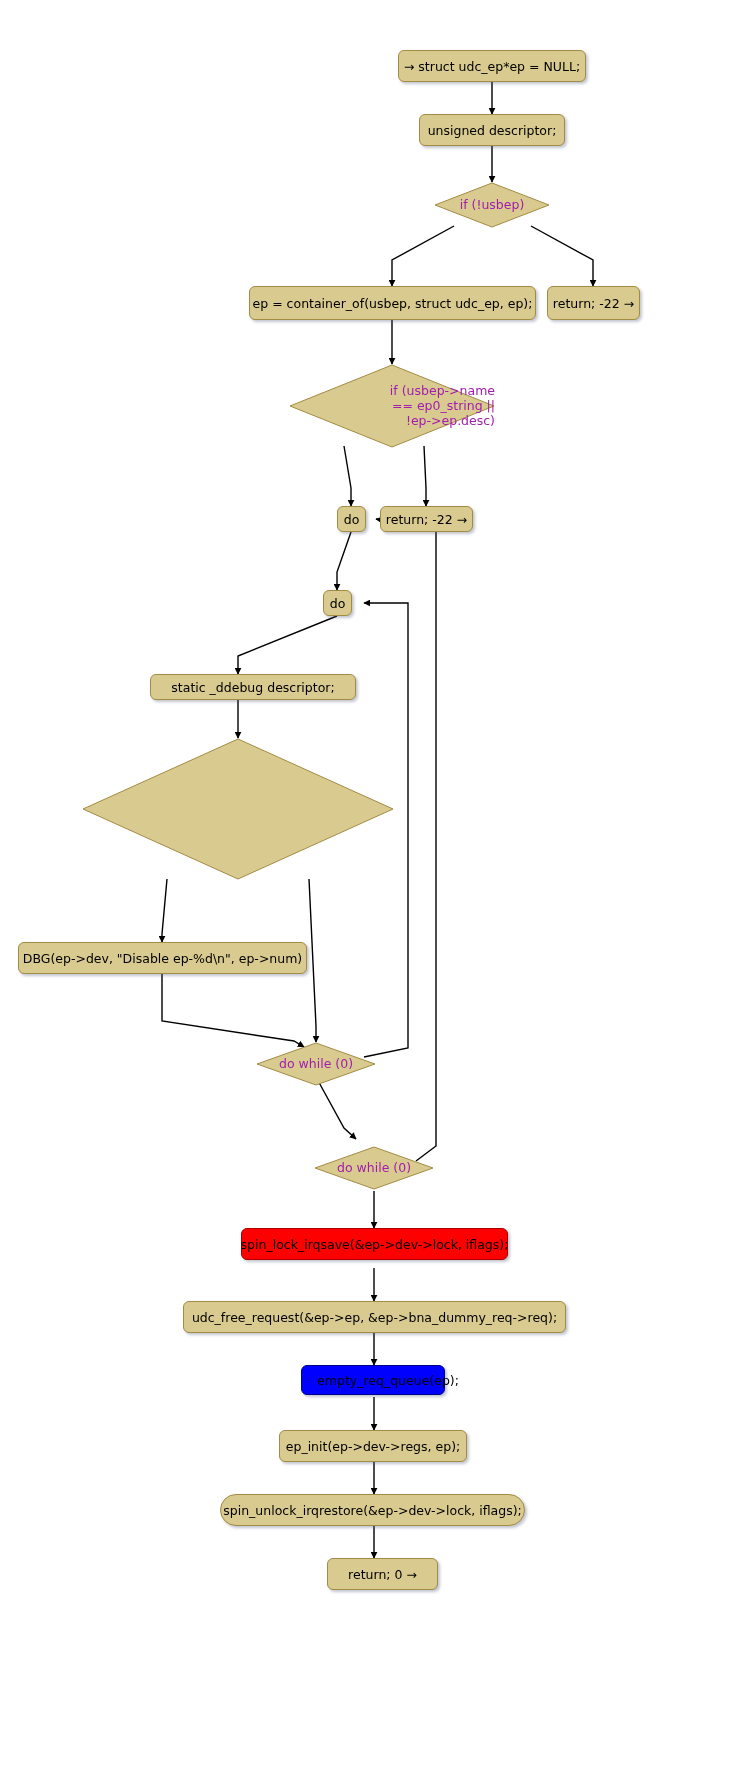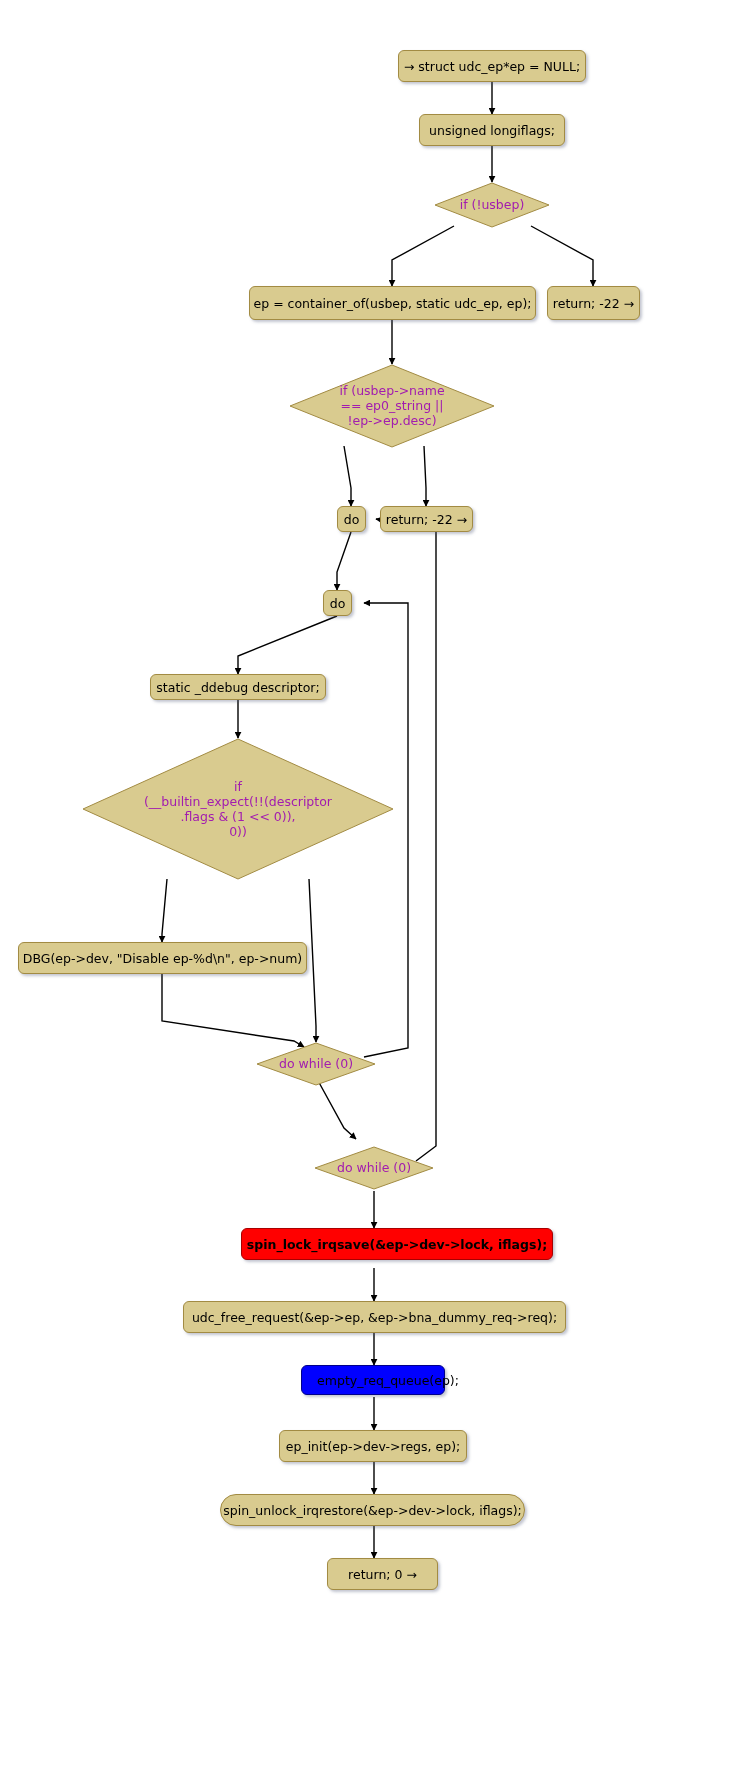--- a/index.html
+++ b/index.html
@@ -129,37 +129,37 @@
       <path d="M 370,1361 L 370,1394"></path>
 
       <path d="M 370,1426 L 370,1458"></path>
 
       <path d="M 370,1490 L 370,1522"></path>
     </g>
   </svg>
 
   <div class="node rect" style="left:394px; top:14px; width:188px; height:32px;">→ struct udc_ep*ep = NULL;</div>
 
-  <div class="node rect" style="left:415px; top:78px; width:146px; height:32px;">unsigned longiflags;</div>
-
-  <div class="node rect" style="left:245px; top:250px; width:287px; height:34px;">ep = container_of(usbep, static udc_ep, ep);</div>
+  <div class="node rect" style="left:415px; top:78px; width:146px; height:32px;">unsigned descriptor;</div>
+
+  <div class="node rect" style="left:245px; top:250px; width:287px; height:34px;">ep = container_of(usbep, struct udc_ep, ep);</div>
 
   <div class="node rect" style="left:543px; top:250px; width:93px; height:34px;">return; -22 →</div>
 
   <div class="node rect" style="left:333px; top:470px; width:29px; height:26px;">do</div>
 
   <div class="node rect" style="left:376px; top:470px; width:93px; height:26px;">return; -22 →</div>
 
   <div class="node rect" style="left:319px; top:554px; width:29px; height:26px;">do</div>
 
-  <div class="node rect" style="left:146px; top:638px; width:176px; height:26px;">static _ddebug descriptor;</div>
+  <div class="node rect" style="left:146px; top:638px; width:206px; height:26px;">static _ddebug descriptor;</div>
 
   <div class="node rect" style="left:14px; top:906px; width:289px; height:32px;">DBG(ep-&gt;dev, "Disable ep-%d\n", ep-&gt;num)</div>
 
-  <div class="node rect red" style="left:237px; top:1192px; width:312px; height:32px;font-weight:bold;">spin_lock_irqsave(&amp;ep-&gt;dev-&gt;lock, iflags);</div>
+  <div class="node rect red" style="left:237px; top:1192px; width:267px; height:32px;">spin_lock_irqsave(&amp;ep-&gt;dev-&gt;lock, iflags);</div>
 
   <div class="node rect" style="left:179px; top:1265px; width:383px; height:32px;">udc_free_request(&amp;ep-&gt;ep, &amp;ep-&gt;bna_dummy_req-&gt;req);</div>
 
   <div class="node rect blue" style="left:297px; top:1329px; width:144px; height:30px;padding-left:38px;">empty_req_queue(ep);</div>
 
   <div class="node rect" style="left:275px; top:1394px; width:188px; height:32px;">ep_init(ep-&gt;dev-&gt;regs, ep);</div>
 
   <div class="node rect" style="left:216px; top:1458px; width:305px; height:32px;border-radius:16px;">spin_unlock_irqrestore(&amp;ep-&gt;dev-&gt;lock, iflags);</div>
 
   <div class="node rect" style="left:323px; top:1522px; width:111px; height:32px;">return; 0 →</div>
@@ -168,33 +168,29 @@
     <svg class="diamond-shape" viewBox="0 0 116 46" preserveAspectRatio="none">
       <polygon points="58,1 115,23 58,45 1,23" fill="#D9CB8F" stroke="#A28B43" stroke-width="1"></polygon>
     </svg>
     <div class="diamond-label" style="top:15px;">if (!usbep)</div>
   </div>
 
   <div class="diamond-wrap" style="left:285px; top:328px; width:206px; height:84px;">
     <svg class="diamond-shape" viewBox="0 0 206 84" preserveAspectRatio="none">
       <polygon points="103,1 205,42 103,83 1,42" fill="#D9CB8F" stroke="#A28B43" stroke-width="1"></polygon>
     </svg>
-    <div class="diamond-label" style="top:19px;">if (usbep-&gt;name
+    <div class="diamond-label" style="top:19px;text-align:right;">if (usbep-&gt;name
 == ep0_string ||
 !ep-&gt;ep.desc)</div>
   </div>
 
   <div class="diamond-wrap" style="left:78px; top:702px; width:312px; height:142px;">
     <svg class="diamond-shape" viewBox="0 0 312 142" preserveAspectRatio="none">
       <polygon points="156,1 311,71 156,141 1,71" fill="#D9CB8F" stroke="#A28B43" stroke-width="1"></polygon>
     </svg>
-    <div class="diamond-label" style="top:41px;">if
-(__builtin_expect(!!(descriptor
-.flags &amp; (1 &lt;&lt; 0)),
-0))</div>
   </div>
 
   <div class="diamond-wrap" style="left:252px; top:1006px; width:120px; height:44px;">
     <svg class="diamond-shape" viewBox="0 0 120 44" preserveAspectRatio="none">
       <polygon points="60,1 119,22 60,43 1,22" fill="#D9CB8F" stroke="#A28B43" stroke-width="1"></polygon>
     </svg>
     <div class="diamond-label" style="top:14px;">do while (0)</div>
   </div>
 
   <div class="diamond-wrap" style="left:310px; top:1110px; width:120px; height:44px;">

